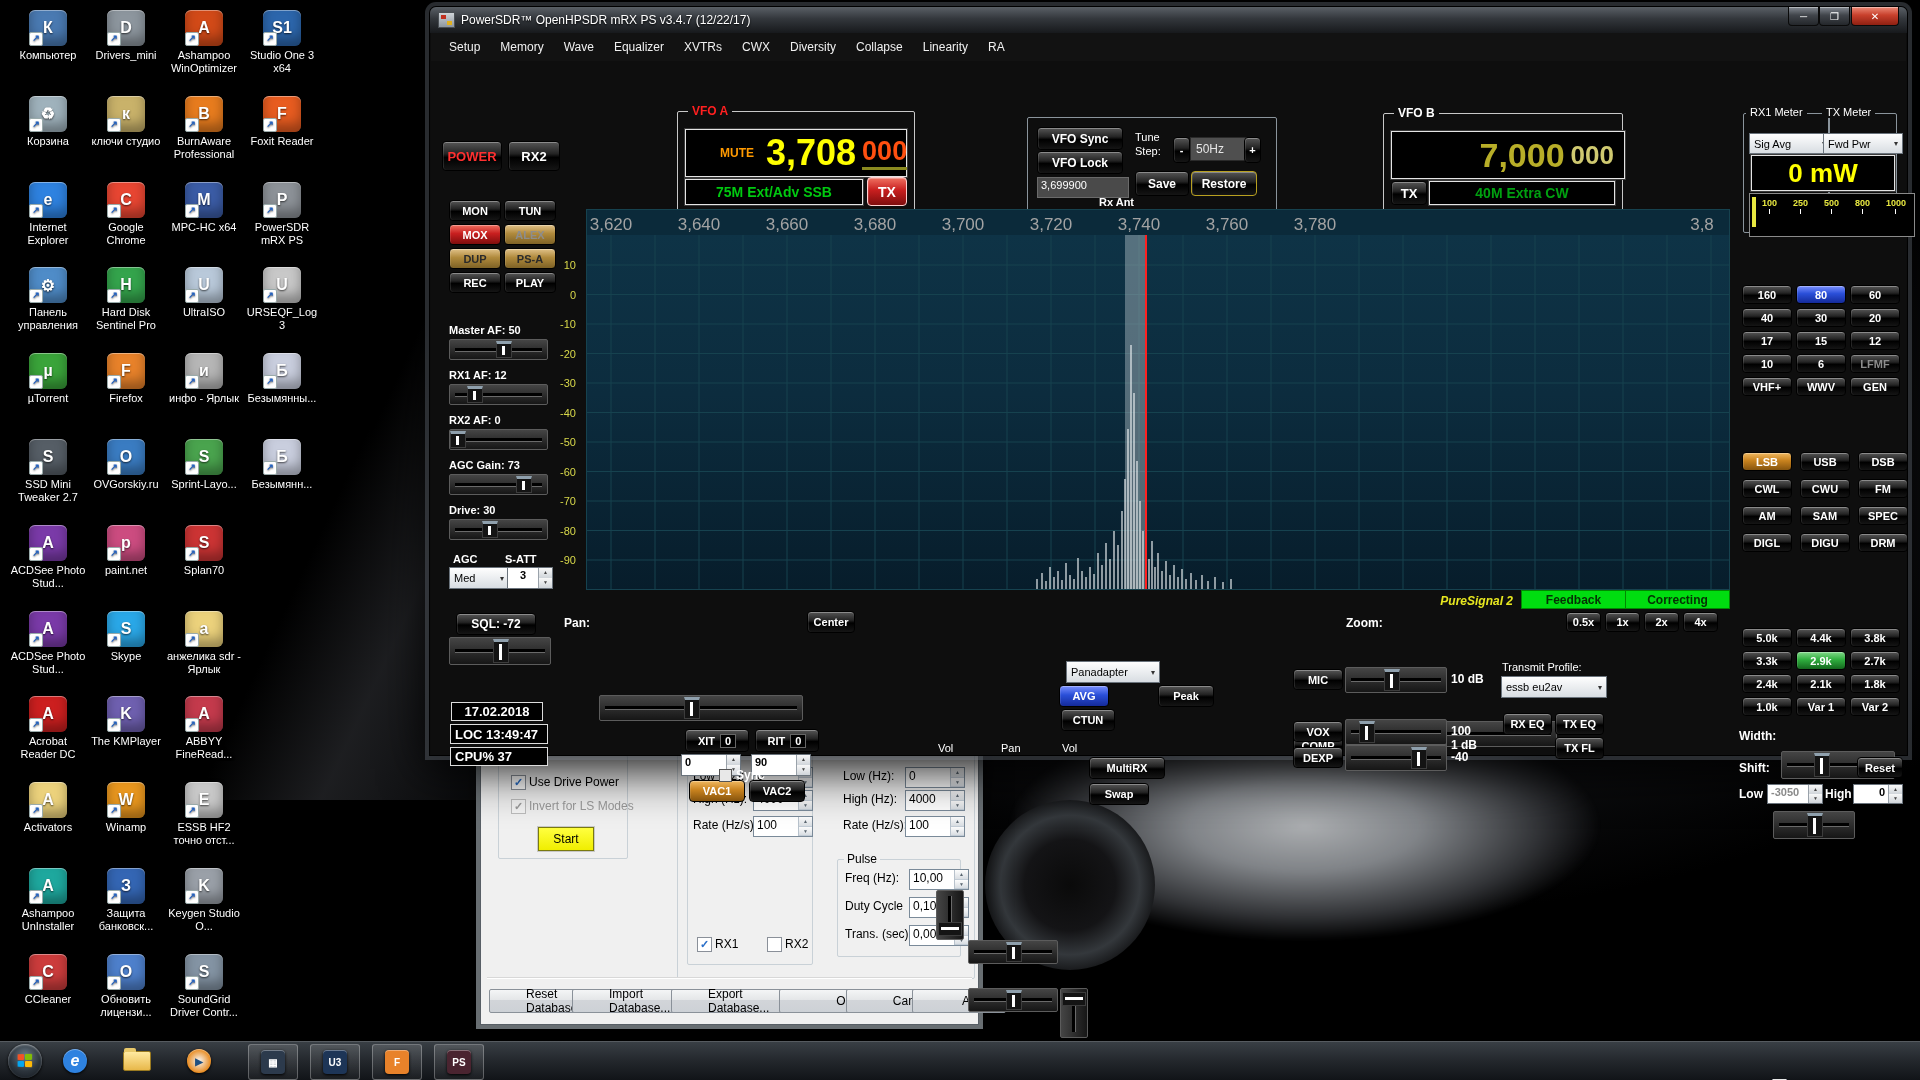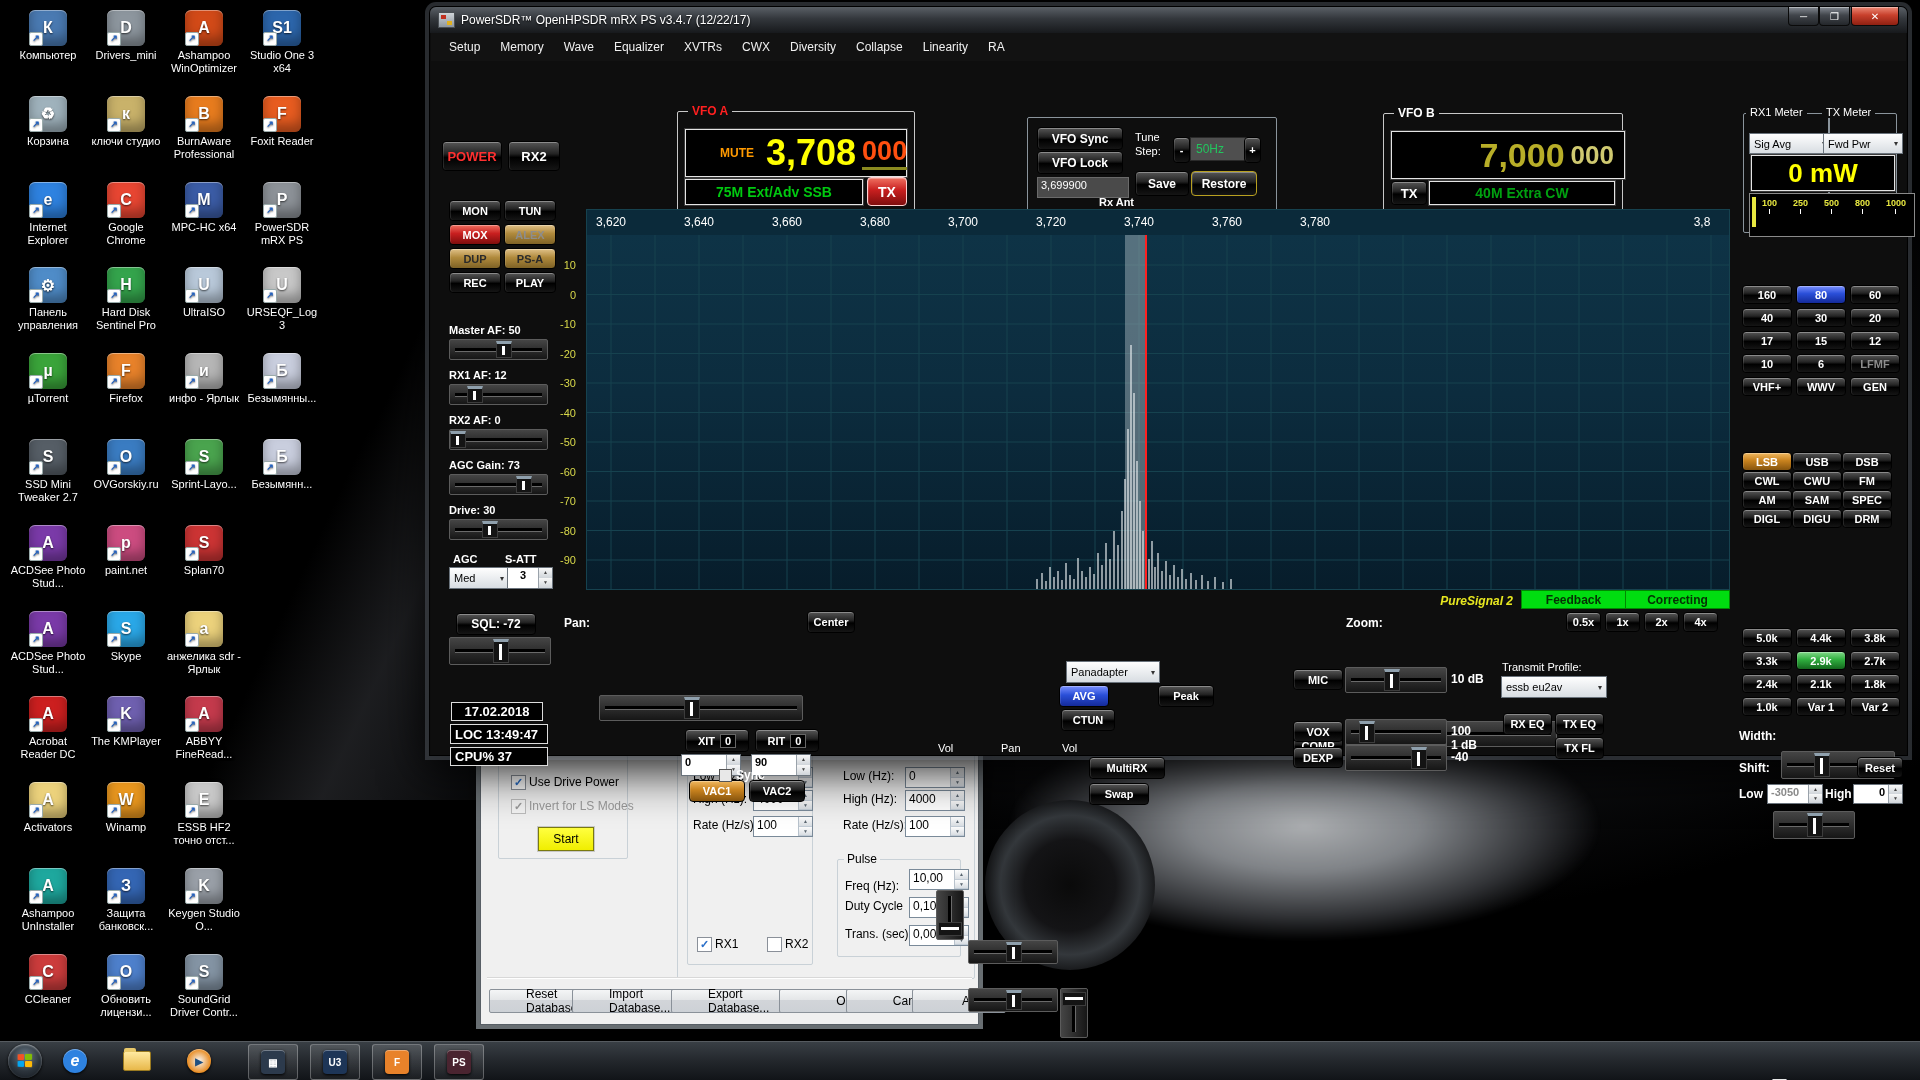--- a/index.html
+++ b/index.html
@@ -78,21 +78,21 @@
   .combo .carr{font-size:8px;color:#333;margin-left:3px;}
   .spin{background:#fff;border:1px solid #6a737c;display:flex;}
   .spin .sval{flex:1;font-size:11px;color:#000;padding:1px 3px;font-weight:bold;}
   .spin .sval.dim2{color:#8a8a8a;}
   .darr{width:13px;display:flex;flex-direction:column;border-left:1px solid #9aa2aa;}
   .darr span{flex:1;font-size:5px;line-height:8px;text-align:center;color:#444;background:linear-gradient(#f8f8f8,#d0d5da);}
   .dbox{position:absolute;background:#000;border:1px solid #dcdcdc;color:#fff;font-weight:bold;font-size:13px;display:flex;align-items:center;}
   .valbox{background:#000;border:1px solid #666;color:#fff;font-weight:bold;padding:0 4px;margin-left:5px;font-size:11px;}
   
   #freqstrip{position:absolute;left:155px;top:148px;width:1142px;height:26px;background:#0b2a3a;border:1px solid #16424f;overflow:hidden;}
-  .flabel{position:absolute;top:5px;transform:translateX(-50%);font-size:12px;color:#ffffff;}
+  .flabel{position:absolute;top:5px;transform:translateX(-50%);font-size:17px;color:#a3a3a3;}
   #plot{position:absolute;left:155px;top:174px;width:1142px;height:354px;background:linear-gradient(180deg,#0e3346 0%,#0c2c3e 45%,#071d2b 100%);border:1px solid #16424f;border-top:none;}
   .dlabel{position:absolute;right:6px;font-size:11px;color:#d8d84a;}
   #dbcol{position:absolute;left:105px;top:174px;width:46px;height:354px;}
   .psname{font-size:12px;font-weight:bold;font-style:italic;color:#e8e820;}
   .psbox{position:absolute;height:17px;background:#00dd10;border:1px solid #008800;color:#053005;font-size:12px;font-weight:bold;display:flex;align-items:center;justify-content:center;}
   
   #mscale{position:absolute;left:1318px;top:132px;width:144px;height:38px;background:#000;border:1px solid #8a8a8a;display:flex;justify-content:space-between;align-items:flex-start;padding:4px 8px 0 12px;}
   .mnum{text-align:center;}
   .mnumv{font-size:9px;color:#e8e840;font-weight:bold;display:block;}
   .mtick{width:1px;height:5px;background:#fff;margin:1px auto 0;}
@@ -488,21 +488,21 @@
       </div>
     </div>
     <div class="wlabel" style="left: 362px; top: 75px;">Rate (Hz/s):</div>
     <div class="wfield" style="left: 424px; top: 73px;">
       <div class="wval">100</div>
       <div class="warr">
         <div class="wau">▲</div>
         <div class="wad">▼</div>
       </div>
     </div>
-    <div class="wlabel" style="left: 364px; top: 128px; margin-top: 8px;">Freq (Hz):</div>
+    <div class="wlabel" style="left: 364px; top: 128px;">Freq (Hz):</div>
     <div class="wfield" style="left: 428px; top: 126px;">
       <div class="wval">10,00</div>
       <div class="warr">
         <div class="wau">▲</div>
         <div class="wad">▼</div>
       </div>
     </div>
     <div class="wlabel" style="left: 364px; top: 156px;">Duty Cycle</div>
     <div class="wfield" style="left: 428px; top: 154px;">
       <div class="wval">0,10</div>
@@ -628,21 +628,21 @@
     </div>
     <div class="btn3d red abs" style="left:436px;top:116px;width:38px;height:27px;font-size:14px;border:1px solid #ffd0d0;">TX</div>
 
     <div class="grp" style="left:596px;top:56px;width:248px;height:96px;border-color:#8a949c;"></div>
     <div class="btn3d abs" style="left:606px;top:66px;width:84px;height:21px;font-size:12px;">VFO Sync</div>
     <div class="btn3d abs" style="left:606px;top:90px;width:84px;height:21px;font-size:12px;">VFO Lock</div>
     <div class="abs" style="left:606px;top:116px;width:84px;height:17px;background:#4a4a4a;border:1px solid #6a6a6a;color:#fff;font-size:11px;padding:1px 3px;">3,699900</div>
     <div class="abs wtext" style="left:668px;top:135px;font-size:11px;">Rx Ant</div>
     <div class="abs" style="left:704px;top:70px;width:50px;font-size:11px;color:#fff;line-height:1.25;">Tune Step:</div>
     <div class="btn3d abs" style="left:742px;top:76px;width:15px;height:24px;">-</div>
-    <div class="abs" style="left:759px;top:76px;width:50px;height:22px;background:#4f4f4f;border:1px solid #2a2a2a;color:#22c55e;font-size:12px;display:flex;align-items:center;padding-left:5px;">50Hz</div>
+    <div class="abs" style="left:759px;top:76px;width:50px;height:22px;background:#4f4f4f;border:1px solid #2a2a2a;color:#e5e5e5;font-size:12px;display:flex;align-items:center;padding-left:5px;">50Hz</div>
     <div class="btn3d abs" style="left:813px;top:76px;width:15px;height:24px;">+</div>
     <div class="btn3d abs" style="left:704px;top:110px;width:52px;height:23px;font-size:12px;">Save</div>
     <div class="btn3d abs" style="left:760px;top:110px;width:64px;height:23px;font-size:12px;border:1px solid #b8a020;">Restore</div>
 
     <div class="grp" style="left:952px;top:52px;width:238px;height:100px;border-color:#c8c8c8;">
       <span class="glabel">VFO B</span>
     </div>
     <div class="disp" style="left:960px;top:70px;width:222px;height:46px;display:flex;align-items:center;justify-content:flex-end;padding-right:10px;">
       <span style="color:#b8ae28;font-size:34px;font-weight:bold;">7,000</span>
       <span style="color:#cfc970;font-size:26px;font-weight:bold;margin-left:6px;">000</span>
@@ -703,21 +703,21 @@
         <div class="btn3d ">17</div>
         <div class="btn3d ">15</div>
         <div class="btn3d ">12</div>
         <div class="btn3d ">10</div>
         <div class="btn3d ">6</div>
         <div class="btn3d dim">LFMF</div>
         <div class="btn3d ">VHF+</div>
         <div class="btn3d ">WWV</div>
         <div class="btn3d ">GEN</div>
       </div>
-    <div class="abs" id="modes" style="left:1311px;top:391px;display:grid;grid-template-columns:50px 50px 50px;grid-auto-rows:19px;gap:0;">
+    <div class="abs" id="modes" style="left:1311px;top:391px;display:grid;grid-template-columns:50px 50px 50px;grid-auto-rows:19px;gap:8px;">
         <div class="btn3d orange">LSB</div>
         <div class="btn3d ">USB</div>
         <div class="btn3d ">DSB</div>
         <div class="btn3d ">CWL</div>
         <div class="btn3d ">CWU</div>
         <div class="btn3d ">FM</div>
         <div class="btn3d ">AM</div>
         <div class="btn3d ">SAM</div>
         <div class="btn3d ">SPEC</div>
         <div class="btn3d ">DIGL</div>

